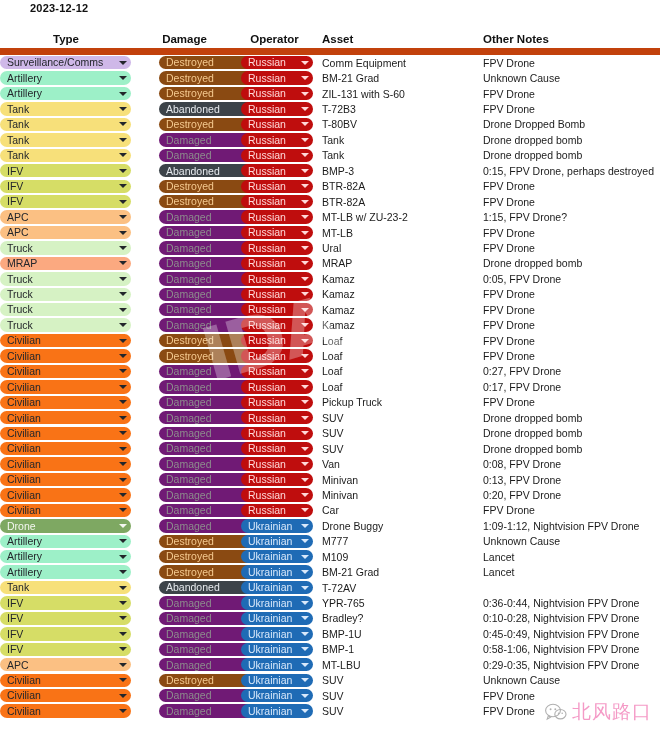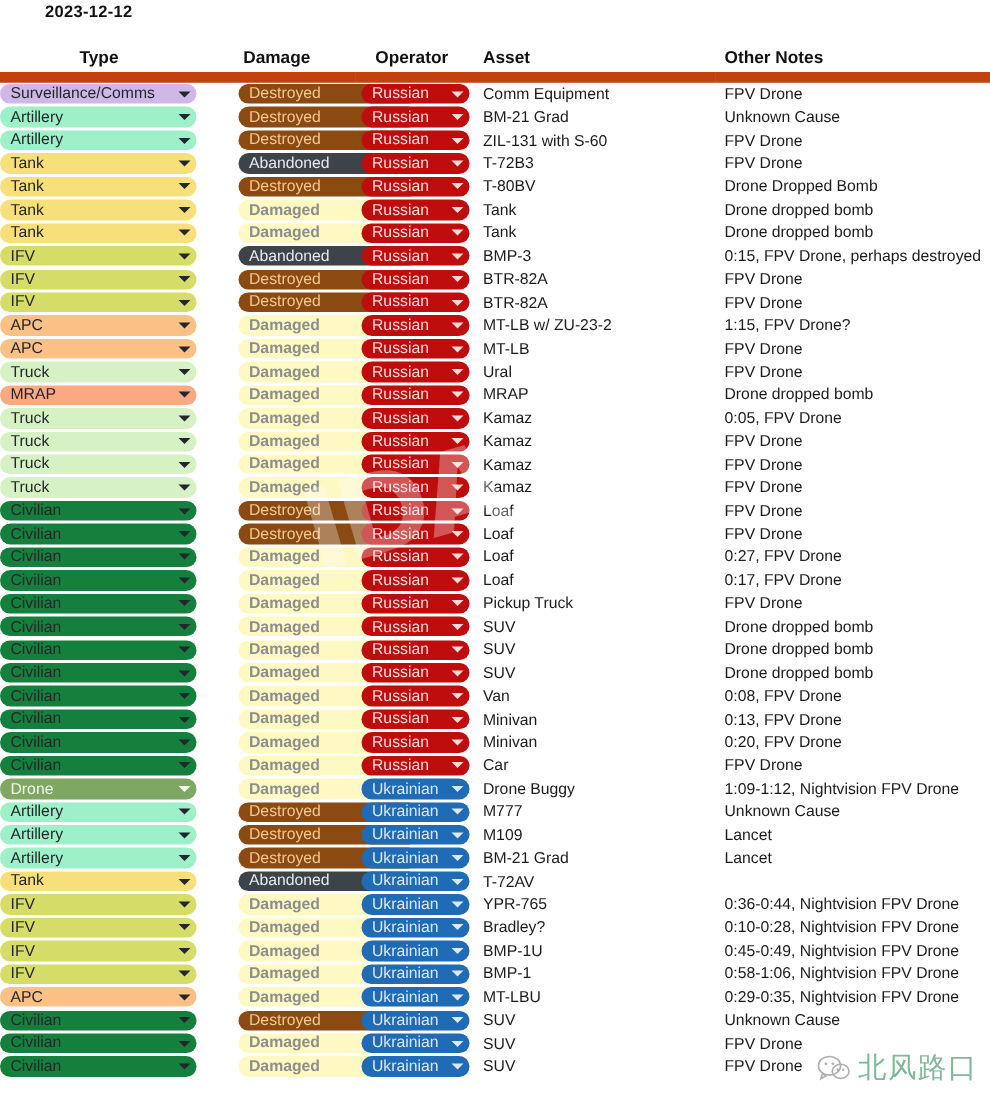--- a/index.html
+++ b/index.html
@@ -74,27 +74,27 @@
   .chip-op{width:72px;}
 
   
   .t-surv{background:#cfb8e8;color:#23262b;}
   .t-art{background:#9df0c8;color:#23262b;}
   .t-tank{background:#f7e07a;color:#23262b;}
   .t-ifv{background:#d6dd66;color:#23262b;gap:20px;}
   .t-apc{background:#fbc083;color:#23262b;}
   .t-truck{background:#d6f2c4;color:#23262b;gap:20px;}
   .t-mrap{background:#fba980;color:#23262b;}
-  .t-civ{background:#15803d;color:#23262b;}
+  .t-civ{background:#f97316;color:#23262b;}
   .t-drone{background:#7ea862;color:#f4f7f0;}
   .t-unk{background:#3d3d3d;color:#efefef;}
 
   .d-destroyed{background:#8a4a12;color:#f4c98f;}
   .d-abandoned{background:#3c4349;color:#e6eaee;}
-  .d-damaged{background:#fef9c3;color:#8d8d8d;font-weight:bold;}
+  .d-damaged{background:#701a75;color:#8d8d8d;}
 
   .o-ru{background:#bf0d0d;color:#ffd9d9;}
   .o-ua{background:#1f6bb5;color:#d9e9fb;}
 
   
   .wm-diagonal{
     position:absolute;left:208px;top:296px;
     width:210px;height:120px;
     pointer-events:none;
     opacity:.30;
@@ -110,21 +110,21 @@
     line-height:.86;
     white-space:nowrap;
   }
   .wm-corner{
     position:absolute;right:8px;bottom:12px;
     display:flex;align-items:center;gap:5px;
     opacity:.55;pointer-events:none;z-index:6;
   }
   .wm-corner .wmtext{
     font-family:Liberation Serif, serif;
-    font-size:19px;color:#15803d;letter-spacing:1px;
+    font-size:19px;color:#ec4899;letter-spacing:1px;
   }
   .wm-corner svg{display:block;}
 </style>
 </head>
 <body>
 
 <div id="sheet">
 
   <div class="date-caption">2023-12-12</div>
 

